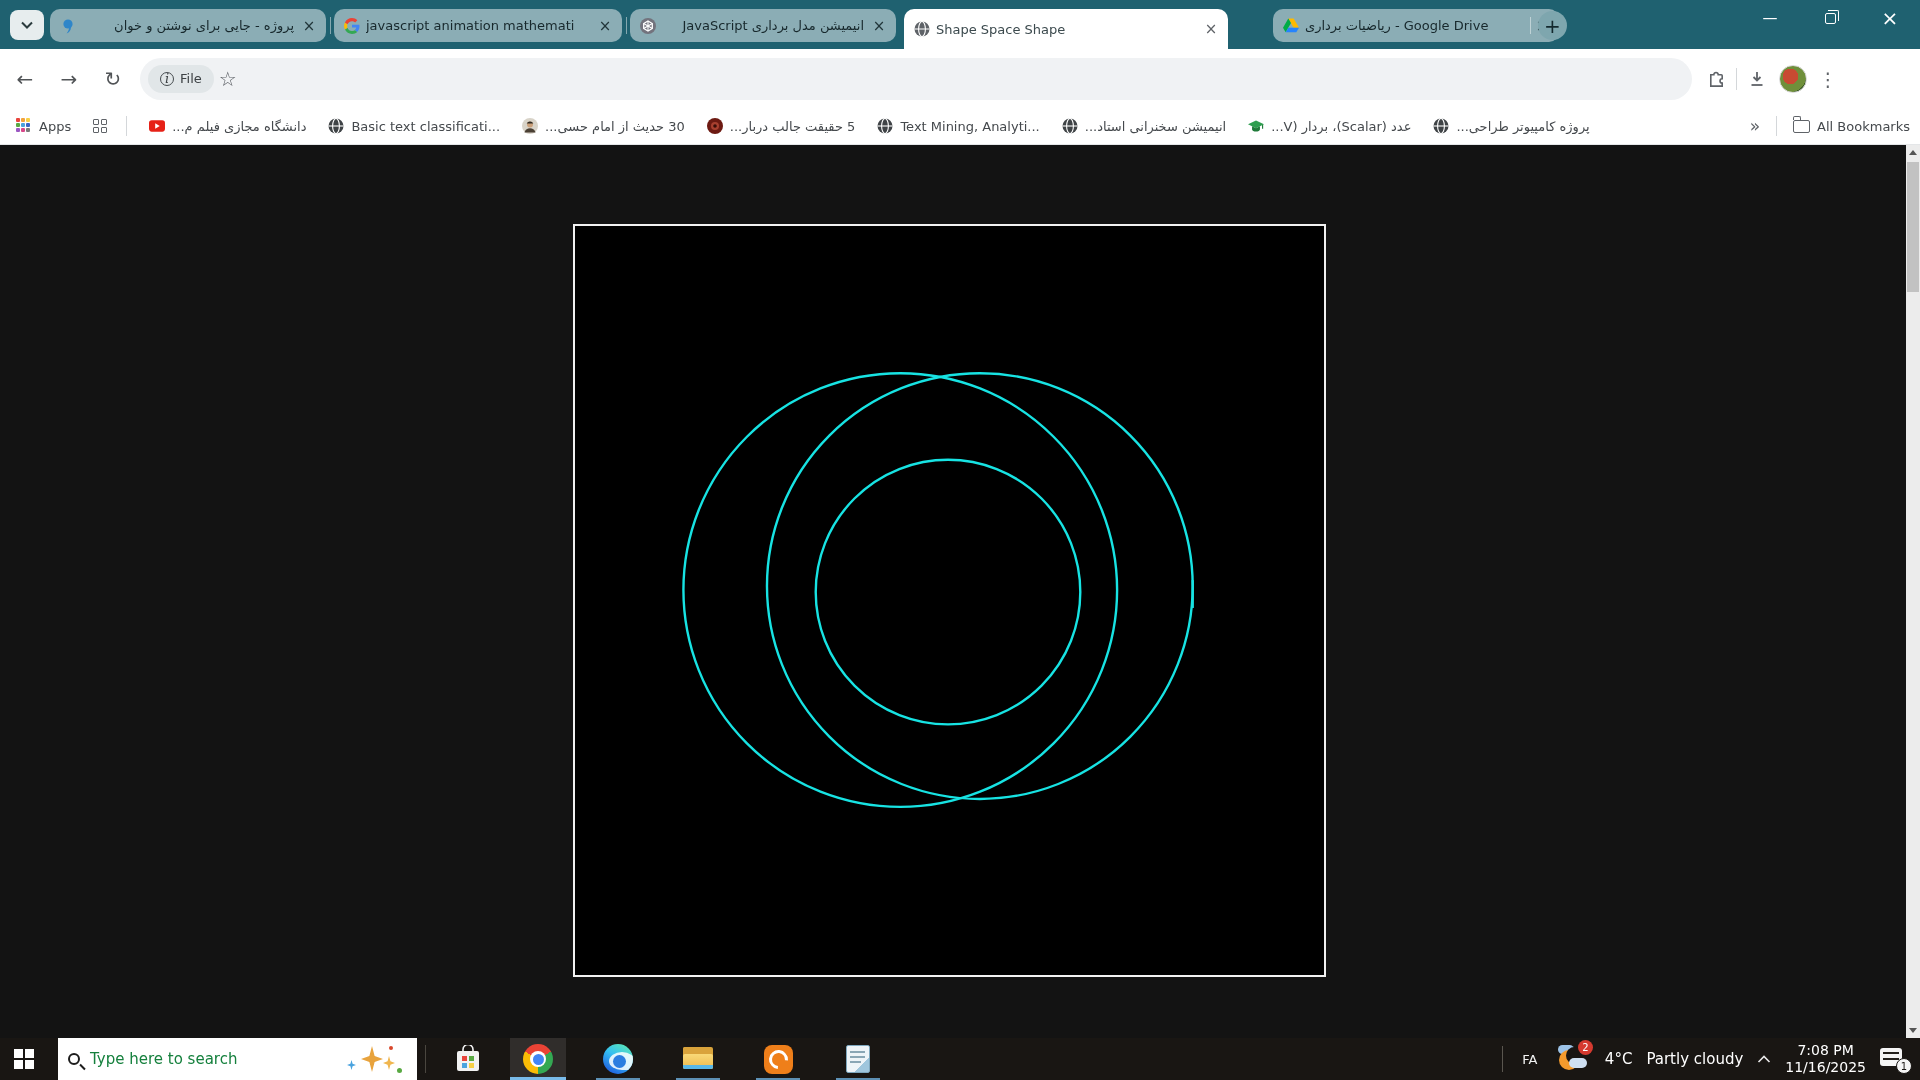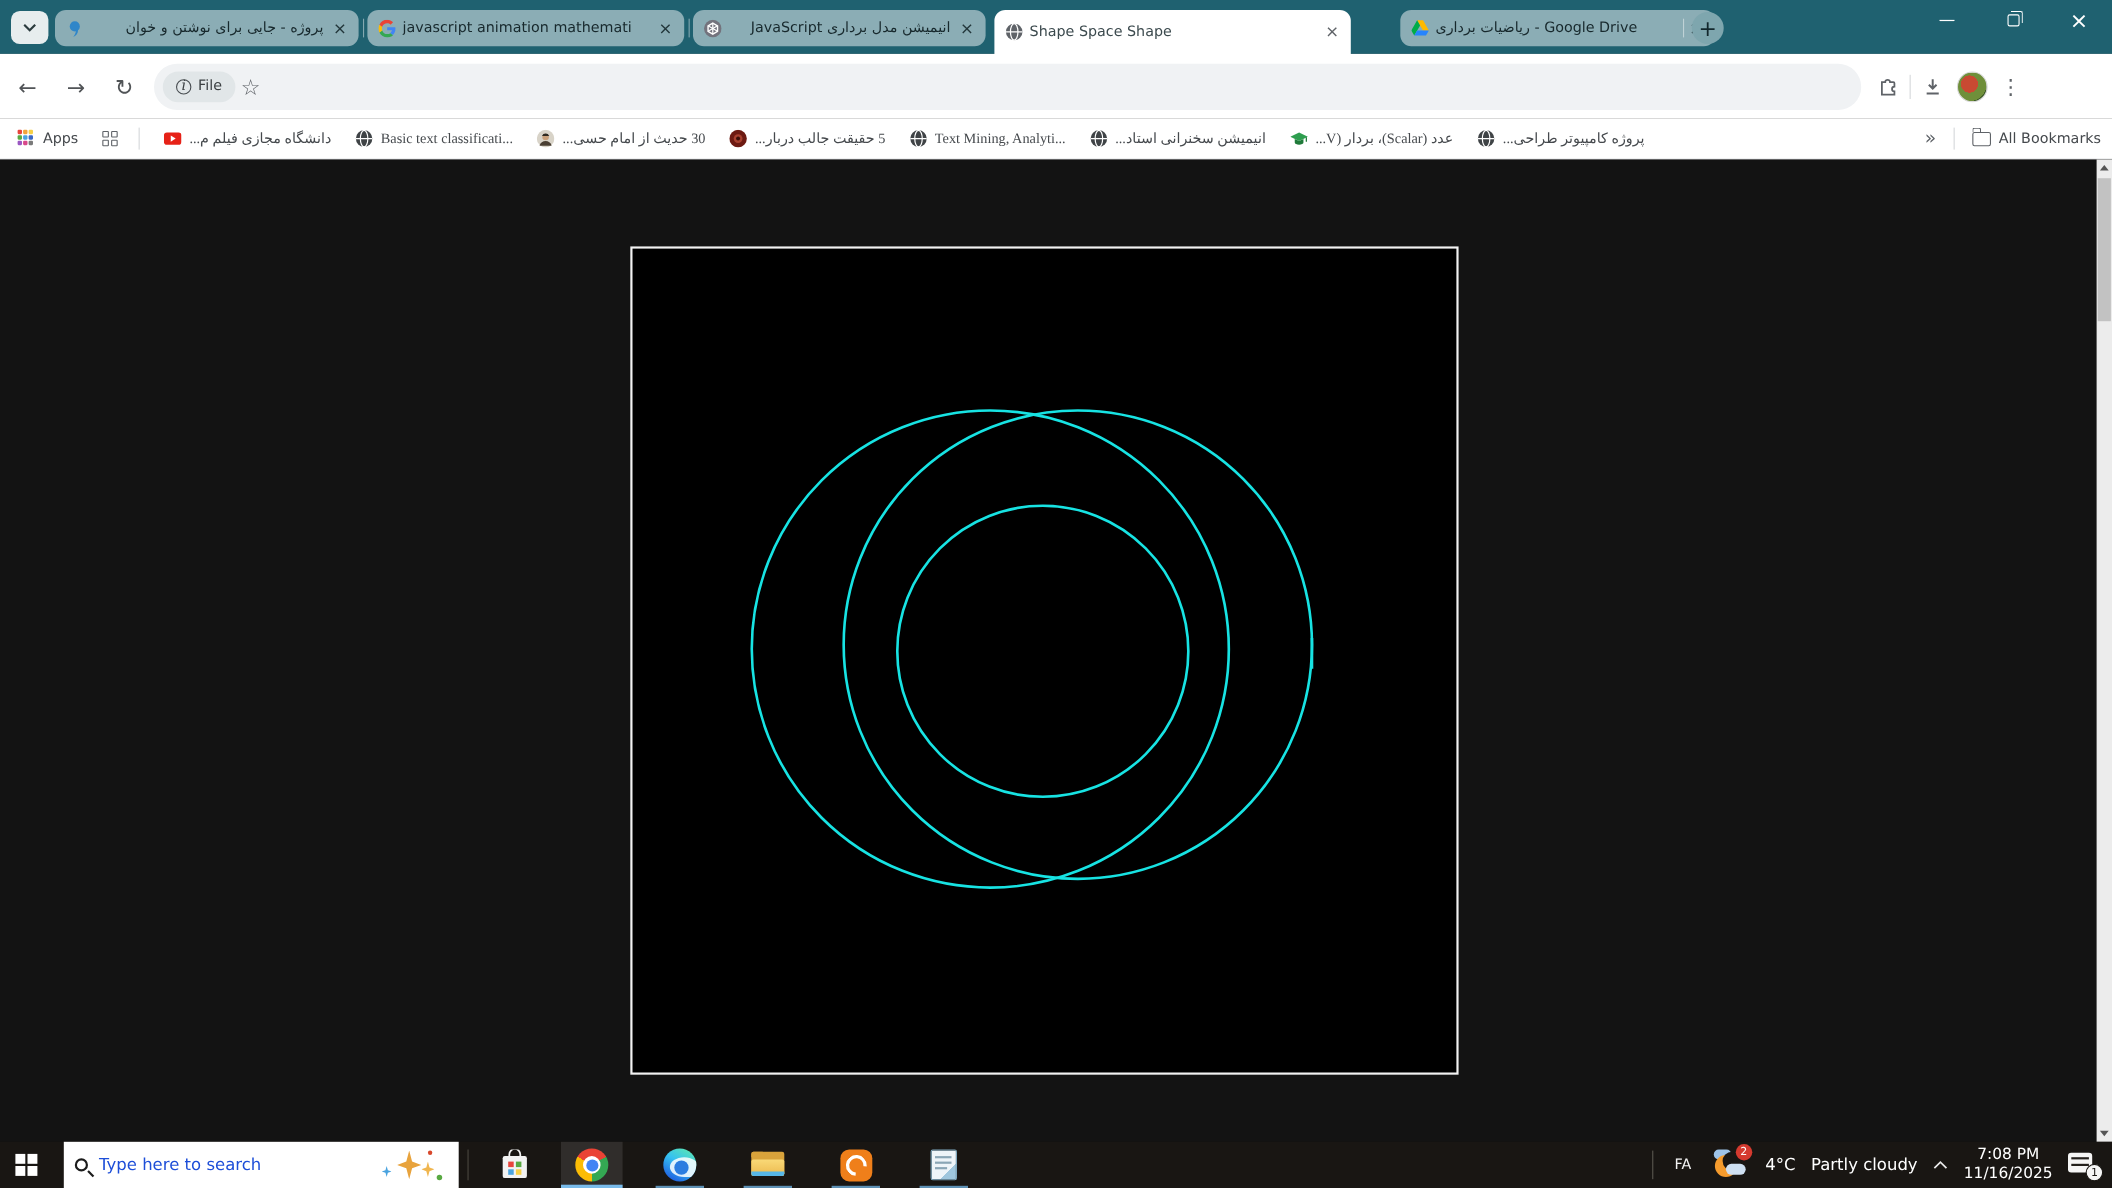--- a/index.html
+++ b/index.html
@@ -38,21 +38,21 @@
   .site-chip span { font-size:13px; color:#3c4043; }
   .urltext { flex:1; margin:0 14px; font-size:15px; color:#202124; white-space:nowrap; overflow:hidden; direction:ltr; }
   .boxicon { flex:0 0 auto; color:#5f6368; font-size:20px; display:flex; align-items:center; justify-content:center; width:28px; cursor:pointer; }
   .tbsep { width:1px; height:22px; background:#d4d7da; margin:0 6px; flex:0 0 auto; }
   .avatar { width:28px; height:28px; border-radius:50%; background:radial-gradient(circle at 40% 40%, #c84a32 0 35%, #6f8f3a 36% 70%, #3e5c28 71%); margin:0 8px; flex:0 0 auto; cursor:pointer; border:1px solid #d8d8d8; }
   .kebab { color:#5f6368; font-size:19px; width:26px; text-align:center; cursor:pointer; }
 
   
   .bookmarks { position:absolute; left:0; top:108px; width:1920px; height:37px; background:#ffffff; display:flex; align-items:center; font-size:13px; color:#45494d; border-bottom:1px solid #e4e6e8; }
   .bm-item { display:flex; align-items:center; gap:7px; margin-left:22px; white-space:nowrap; cursor:pointer; }
-  .bm-label { max-width:150px; overflow:hidden;font-family:Liberation Serif, serif; }
+  .bm-label { max-width:150px; overflow:hidden; }
   .appsgrid { width:16px; height:16px; display:grid; grid-template-columns:repeat(3,4px); grid-template-rows:repeat(3,4px); gap:1px; }
   .appsgrid i { border-radius:1px; }
   .griddy { width:15px; height:15px; display:grid; grid-template-columns:6px 6px; grid-template-rows:6px 6px; gap:2px; }
   .griddy i { border:1.6px solid #5f6368; border-radius:1px; }
   .bmsep { width:1px; height:20px; background:#d4d7da; margin-left:18px; flex:0 0 auto; }
   .bm-right { position:absolute; right:10px; top:0; height:36px; display:flex; align-items:center; gap:12px; }
   .chev2 { color:#5f6368; font-size:17px; cursor:pointer; }
   .folder-ic { width:17px; height:13px; border:1.6px solid #5f6368; border-radius:2px; position:relative; }
   .folder-ic:before { content:""; position:absolute; left:-1.6px; top:-4.6px; width:6px; height:3px; border:1.6px solid #5f6368; border-bottom:none; border-radius:2px 2px 0 0; }
 
@@ -67,21 +67,21 @@
   .sb-thumb { position:absolute; left:1px; top:17px; width:12px; height:130px; background:#c2c2c2; cursor:pointer; }
 
   
   .taskbar { position:absolute; left:0; top:1038px; width:1920px; height:42px; background:#191613; display:flex; align-items:center; color:#fff; }
   .startbtn { width:48px; height:42px; display:flex; align-items:center; justify-content:center; cursor:pointer; }
   .winlogo { width:20px; height:20px; display:grid; grid-template-columns:9px 9px; grid-template-rows:9px 9px; gap:2px; }
   .winlogo i { background:#fff; }
   .tsearch { margin-left:10px; width:359px; height:42px; background:#ffffff; display:flex; align-items:center; padding:0 10px; gap:10px; cursor:text; position:relative; }
   .mag { width:12px; height:12px; border:2px solid #1c1c1c; border-radius:50%; position:relative; flex:0 0 auto; }
   .mag:after { content:""; position:absolute; width:7px; height:2px; background:#1c1c1c; transform:rotate(45deg); left:9px; top:11px; }
-  .tsearch span { color:#1d4ed8; font-size:15px; }
+  .tsearch span { color:#15803d; font-size:15px; }
   .sparkles { position:absolute; right:14px; top:6px; width:60px; height:30px; }
   .spark { position:absolute; background:#e8a33d; clip-path:polygon(50% 0,62% 38%,100% 50%,62% 62%,50% 100%,38% 62%,0 50%,38% 38%); }
   .sp1 { width:22px; height:26px; left:18px; top:2px; }
   .sp2 { width:12px; height:14px; left:40px; top:12px; background:#f0b64f; }
   .sp3 { width:9px; height:10px; left:4px; top:16px; background:#4aa3df; }
   .dotr { position:absolute; width:4px; height:4px; border-radius:50%; background:#d8472b; left:46px; top:2px; }
   .dotg { position:absolute; width:5px; height:5px; border-radius:50%; background:#58a942; left:54px; top:24px; }
   .tbarsep { width:1px; height:28px; background:#4a463f; margin-left:8px; }
   .apptile { position:absolute; top:0; width:56px; height:42px; display:flex; align-items:center; justify-content:center; cursor:pointer; }
   .apptile.running:after { content:""; position:absolute; left:6px; right:6px; bottom:0; height:2px; background:#5d90b4; }

